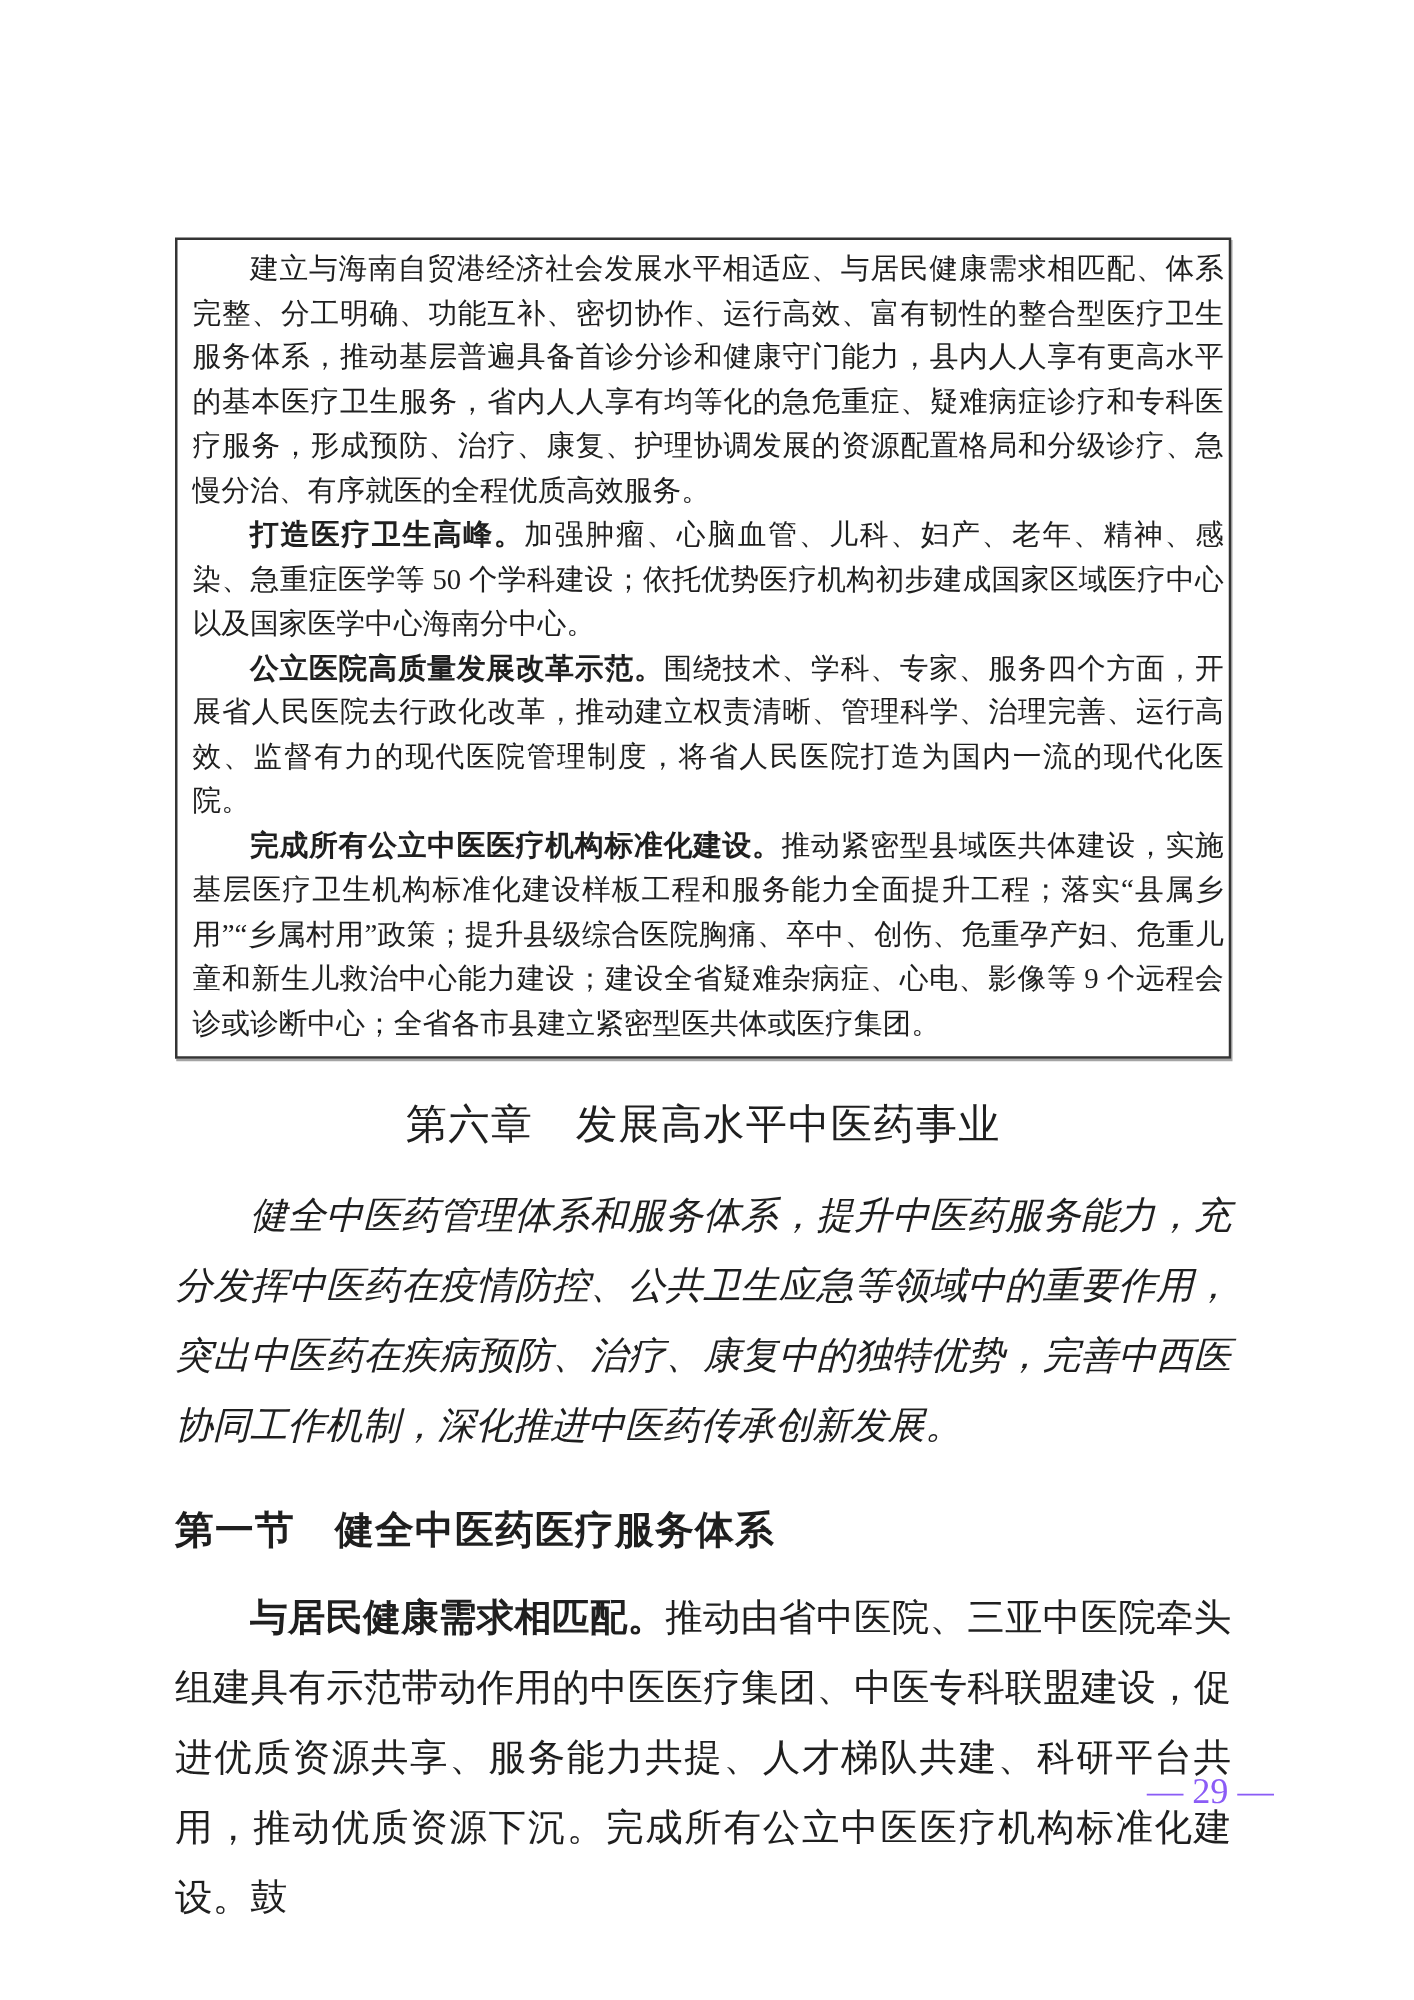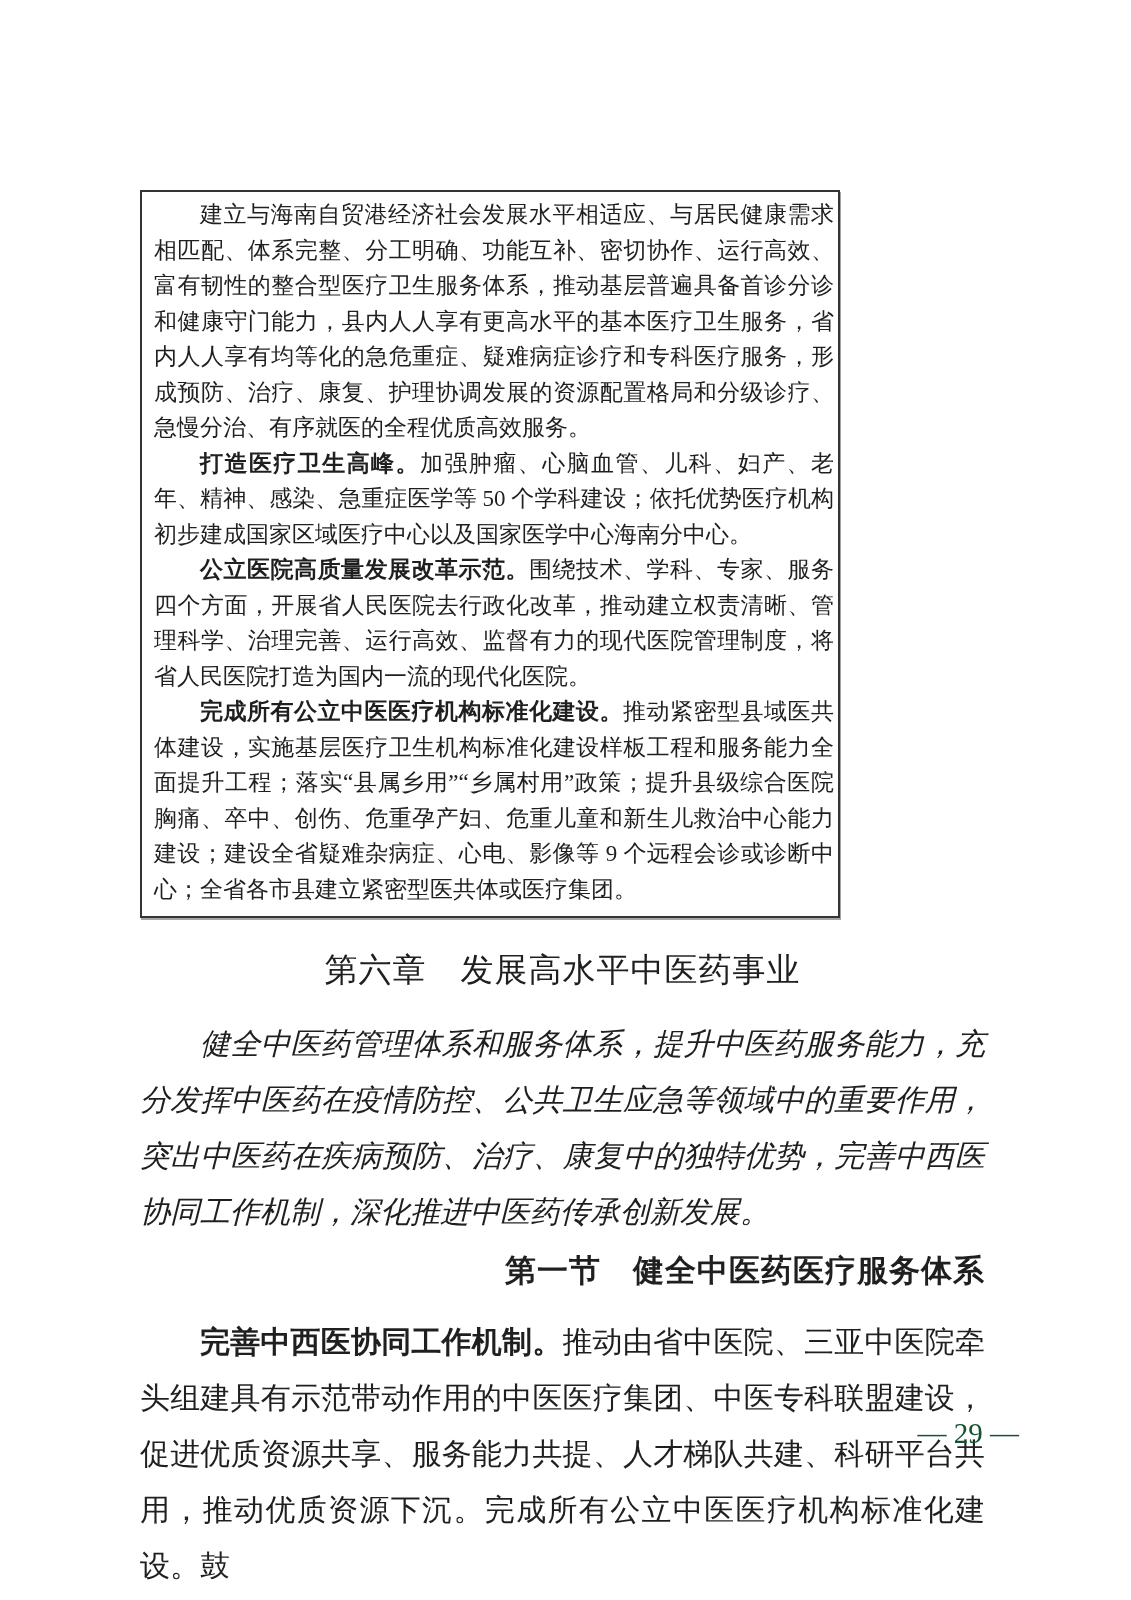--- a/index.html
+++ b/index.html
@@ -17,21 +17,21 @@
   }
   .content {
     position: absolute;
     left: 140px;
     top: 190px;
     width: 845px;
   }
   
   .summary-box {
     box-sizing: border-box;
-    width: 700px;
+    width: 845px;
     border: 2px solid #343434;
     box-shadow: 1px 2px 0 rgba(90,90,90,0.55);
     padding: 5px 4px 9px 12px;
     background: #ffffff;
   }
   .summary-box p {
     margin: 0;
     font-size: 23px;
     line-height: 35.5px;
     text-align: justify;
@@ -54,43 +54,43 @@
   .intro-para {
     margin: 24px 0 0 0;
     font-size: 30px;
     line-height: 56px;
     text-align: justify;
     text-justify: inter-ideograph;
     text-indent: 2em;
     font-style: italic;
   }
   .section-heading {
-    margin: 8px 0 0 0;
-    text-align: right;
+    margin: 32px 0 0 0;
+    text-align: left;
     font-size: 31px;
     line-height: 46px;
     font-weight: 600;
     font-family: "Liberation Serif", serif;
     letter-spacing: 1px;
   }
   .body-para {
     margin: 20px 0 0 0;
     font-size: 30px;
     line-height: 56px;
     text-align: justify;
     text-justify: inter-ideograph;
     text-indent: 2em;
   }
   .page-number {
     position: absolute;
     top: 1416px;
     right: 112px;
     font-size: 29px;
     line-height: 34px;
-    color: #14532d;
+    color: #8b5cf6;
     font-family: "Liberation Serif", serif;
   }
 </style>
 </head>
 <body>
 
 <div class="content">
 
   <div class="summary-box">
     <p><span>建立与海南自贸港经济社会发展水平相适应、与居民健康需求相匹配、体系完整、分工明确、功能互补、密切协作、运行高效、富有韧性的整合型医疗卫生服务体系，推动基层普遍具备首诊分诊和健康守门能力，县内人人享有更高水平的基本医疗卫生服务，省内人人享有均等化的急危重症、疑难病症诊疗和专科医疗服务，形成预防、治疗、康复、护理协调发展的资源配置格局和分级诊疗、急慢分治、有序就医的全程优质高效服务。</span></p>
@@ -98,17 +98,17 @@
     <p><span class="lead">公立医院高质量发展改革示范。</span><span>围绕技术、学科、专家、服务四个方面，开展省人民医院去行政化改革，推动建立权责清晰、管理科学、治理完善、运行高效、监督有力的现代医院管理制度，将省人民医院打造为国内一流的现代化医院。</span></p>
     <p><span class="lead">完成所有公立中医医疗机构标准化建设。</span><span>推动紧密型县域医共体建设，实施基层医疗卫生机构标准化建设样板工程和服务能力全面提升工程；落实“县属乡用”“乡属村用”政策；提升县级综合医院胸痛、卒中、创伤、危重孕产妇、危重儿童和新生儿救治中心能力建设；建设全省疑难杂病症、心电、影像等 9 个远程会诊或诊断中心；全省各市县建立紧密型医共体或医疗集团。</span></p>
   </div>
 
   <h1 class="chapter-heading">第六章　发展高水平中医药事业</h1>
 
   <p class="intro-para">健全中医药管理体系和服务体系，提升中医药服务能力，充分发挥中医药在疫情防控、公共卫生应急等领域中的重要作用，突出中医药在疾病预防、治疗、康复中的独特优势，完善中西医协同工作机制，深化推进中医药传承创新发展。</p>
 
   <h2 class="section-heading">第一节　健全中医药医疗服务体系</h2>
 
-  <p class="body-para"><span class="lead">完善中西医协同工作机制。</span><span>推动由省中医院、三亚中医院牵头组建具有示范带动作用的中医医疗集团、中医专科联盟建设，促进优质资源共享、服务能力共提、人才梯队共建、科研平台共用，推动优质资源下沉。完成所有公立中医医疗机构标准化建设。鼓</span></p>
+  <p class="body-para"><span class="lead">与居民健康需求相匹配。</span><span>推动由省中医院、三亚中医院牵头组建具有示范带动作用的中医医疗集团、中医专科联盟建设，促进优质资源共享、服务能力共提、人才梯队共建、科研平台共用，推动优质资源下沉。完成所有公立中医医疗机构标准化建设。鼓</span></p>
 
 </div>
 
 <div class="page-number">— 29 —</div>
 
 </body></html>

